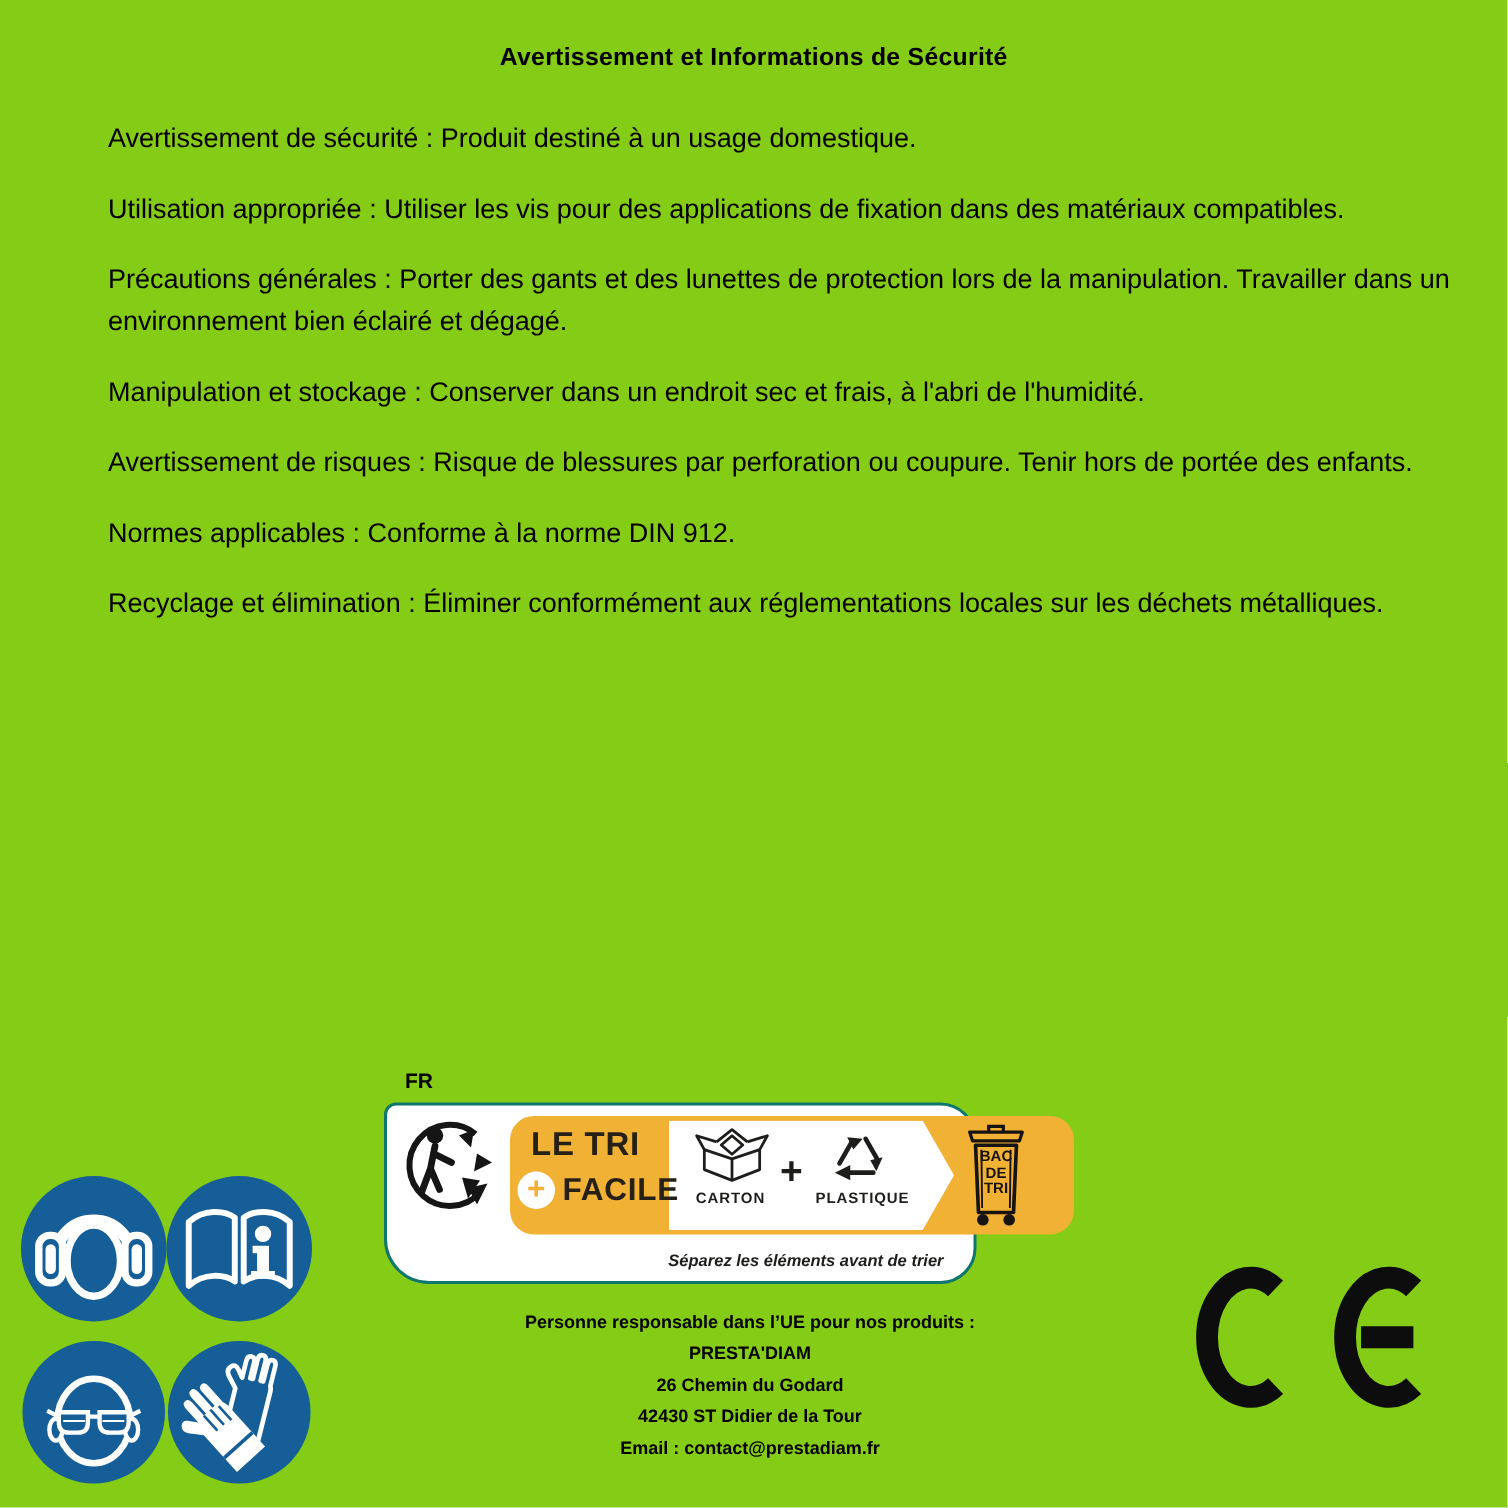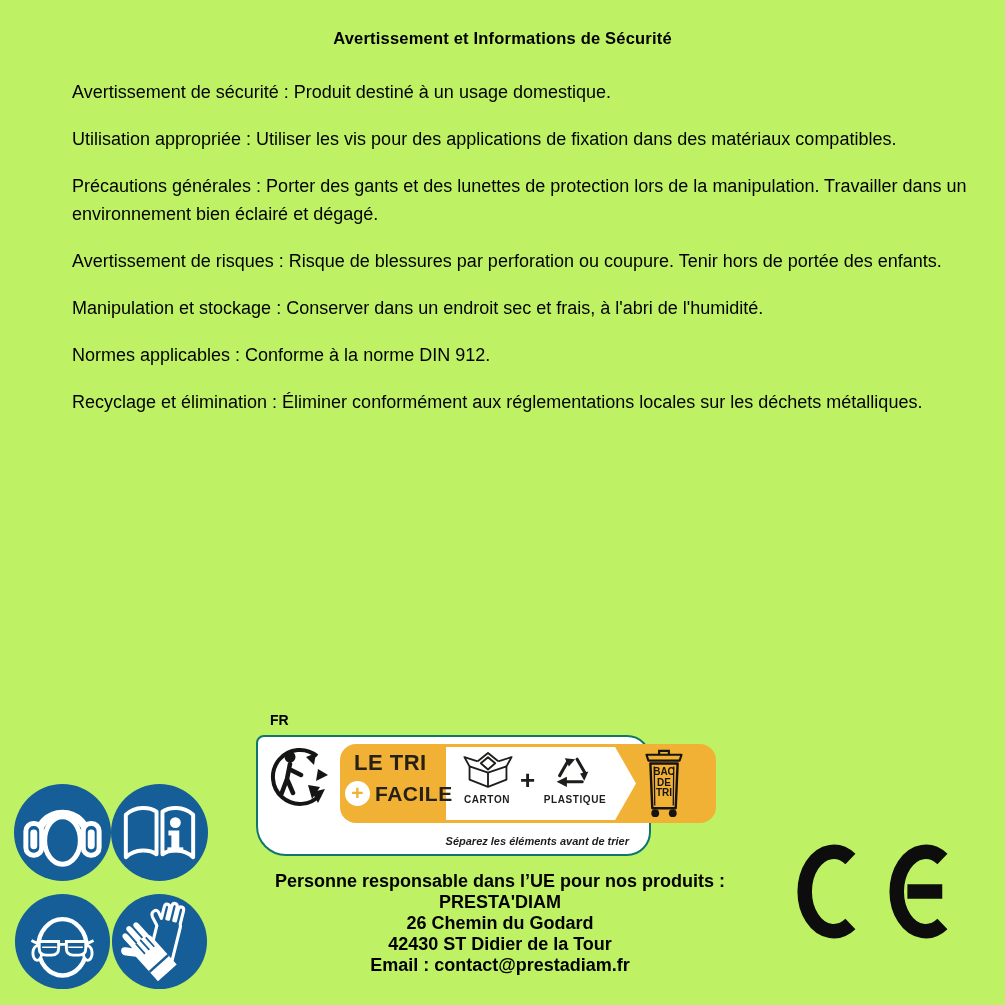--- a/index.html
+++ b/index.html
@@ -1,17 +1,17 @@
 <!DOCTYPE html>
 <html><head>
 <meta charset="utf-8">
 <style>
   html,body { margin:0; padding:0; background:#fff; }
   .page {
-    position:relative; width:1005px; height:1005px; background:#bef264;
+    position:relative; width:1005px; height:1005px; background:#84cc16;
     font-family:"Liberation Sans", sans-serif; color:#000; overflow:hidden;
   }
   .title {
     position:absolute; top:29px; left:0; width:100%;
     text-align:center; font-size:16.5px; font-weight:bold; letter-spacing:0.2px;
   }
   .body-text { position:absolute; left:72px; top:78px; width:896px; font-size:18px; line-height:28px; }
   .body-text p { margin:0 0 19px 0; }
 
   .picto { position:absolute; }
@@ -49,37 +49,37 @@
     position:absolute; left:0; top:21px; width:50px; text-align:center;
     font-size:10px; line-height:10.5px; font-weight:bold; color:#161310;
   }
   .separe {
     right:20px; top:98px; font-size:11px; font-weight:bold; font-style:italic;
     color:#1d1d1b; white-space:nowrap;
   }
 
   .resp {
     position:absolute; left:253px; top:871px; width:494px;
-    text-align:center; font-weight:bold; font-size:18px; line-height:21px;
+    text-align:center; font-weight:bold; font-size:12px; line-height:21px;
   }
   .ce-svg { position:absolute; left:795px; top:843px; width:155px; height:97px; }
 </style>
 </head>
 <body>
 
 <div class="page">
 
   <div class="title">Avertissement et Informations de Sécurité</div>
 
   <div class="body-text">
     <p>Avertissement de sécurité : Produit destiné à un usage domestique.</p>
     <p>Utilisation appropriée : Utiliser les vis pour des applications de fixation dans des matériaux compatibles.</p>
     <p>Précautions générales : Porter des gants et des lunettes de protection lors de la manipulation. Travailler dans un environnement bien éclairé et dégagé.</p>
+    <p>Manipulation et stockage : Conserver dans un endroit sec et frais, à l'abri de l'humidité.</p>
     <p>Avertissement de risques : Risque de blessures par perforation ou coupure. Tenir hors de portée des enfants.</p>
-    <p>Manipulation et stockage : Conserver dans un endroit sec et frais, à l'abri de l'humidité.</p>
     <p>Normes applicables : Conforme à la norme DIN 912.</p>
     <p>Recyclage et élimination : Éliminer conformément aux réglementations locales sur les déchets métalliques.</p>
   </div>
 
   <svg class="picto" style="left:13px;top:783px" width="99" height="99" viewBox="0 0 100 100">
     <circle cx="50" cy="50" r="49" fill="#155E97"></circle>
     <ellipse cx="50" cy="58" rx="18" ry="24" fill="none" stroke="#fff" stroke-width="5"></ellipse>
     <path d="M24,57 A26,26 0 0 1 76,57" fill="none" stroke="#fff" stroke-width="8"></path>
     <rect x="13" y="41" width="16" height="32" rx="7.5" fill="#155E97" stroke="#fff" stroke-width="5"></rect>
     <rect x="71" y="41" width="16" height="32" rx="7.5" fill="#155E97" stroke="#fff" stroke-width="5"></rect>

